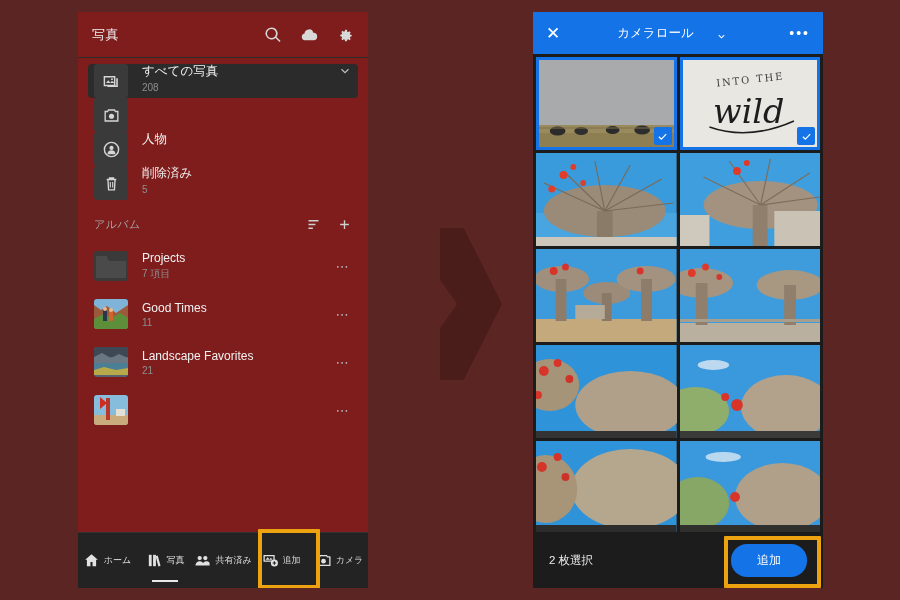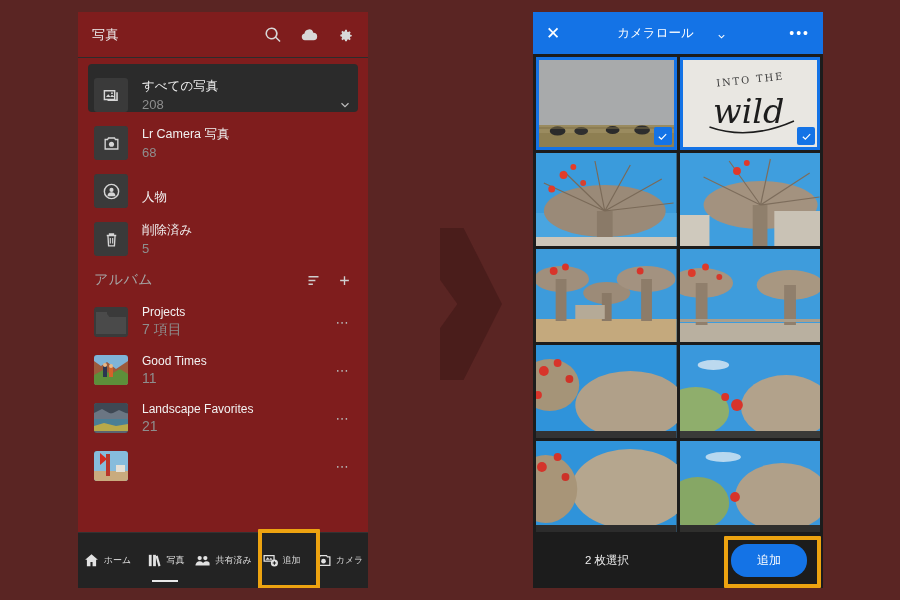--- a/index.html
+++ b/index.html
@@ -34,54 +34,54 @@
     padding: 0 14px;
     border-bottom: 1px solid #2c2c2c;
   }
   .lp-title { color: #efefef; font-size: 13px; letter-spacing: .5px; }
   .lp-header-icons { margin-left: auto; display: flex; align-items: center; gap: 18px; }
   .hicon { width: 18px; height: 18px; display: block; fill: #d8d8d8; }
 
   .lp-scroll { flex: 1 1 auto; overflow: hidden; padding: 6px 10px 0 10px; }
 
   .nav-row {
-    display: flex; align-items: flex-end;
-    height: 48px; padding: 0 6px;
+    display: flex; align-items: flex-start;
+    height: 34px; padding: 0 6px;
     border-radius: 4px; position: relative;
   }
   .nav-row.selected { background: #2b2b2b; }
   .nav-thumb {
     width: 34px; height: 34px; border-radius: 3px;
     background: #3a3a3a; flex: 0 0 34px;
     display: flex; align-items: center; justify-content: center;
   }
   .nav-thumb svg { width: 19px; height: 19px; fill: #d6d6d6; }
   .nav-text { margin-left: 14px; min-width: 0; }
   .nav-label { color: #f0f0f0; font-size: 12.5px; line-height: 1.25; white-space: nowrap; }
-  .nav-count { color: #8e8e8e; font-size: 13px; margin-top: 2px; }
+  .nav-count { color: #8e8e8e; font-size: 10px; margin-top: 2px; }
   .nav-chevron { margin-left: auto; width: 14px; height: 14px; fill: none; stroke: #bdbdbd; stroke-width: 2; }
 
   .albums-head {
     display: flex; align-items: center;
     height: 36px; padding: 0 6px; margin-top: 6px;
   }
-  .albums-title { color: #a5a5a5; font-size: 14px; letter-spacing: .4px; }
+  .albums-title { color: #a5a5a5; font-size: 11px; letter-spacing: .4px; }
   .albums-actions { margin-left: auto; display: flex; align-items: center; gap: 16px; }
   .albums-actions svg { width: 15px; height: 15px; fill: #cfcfcf; stroke: #cfcfcf; }
 
   .album-row { display: flex; align-items: center; height: 48px; padding: 0 6px; }
   .album-thumb {
     width: 34px; height: 30px; border-radius: 3px; flex: 0 0 34px;
     overflow: hidden; background: #3a3a3a;
     display: flex; align-items: center; justify-content: center;
   }
   .album-thumb svg { width: 34px; height: 30px; display: block; }
   .album-text { margin-left: 14px; }
   .album-name { color: #f2f2f2; font-size: 12px; white-space: nowrap; }
-  .album-count { color: #8e8e8e; font-size: 14px; margin-top: 2px; }
+  .album-count { color: #8e8e8e; font-size: 10px; margin-top: 2px; }
   .album-dots { margin-left: auto; color: #b5b5b5; font-size: 13px; letter-spacing: 1.5px; padding-right: 2px; }
 
   
   .bottom-nav {
     flex: 0 0 56px; height: 56px;
     background: #232323;
     border-top: 1px solid #323232;
     display: flex; align-items: stretch;
     position: relative;
   }
@@ -136,21 +136,21 @@
   .cell.selected { outline: 3px solid #1473e6; outline-offset: -3px; }
   .check {
     position: absolute; right: 5px; bottom: 5px;
     width: 18px; height: 18px; border-radius: 2px;
     background: #1473e6; display: flex; align-items: center; justify-content: center;
   }
   .check svg { width: 11px; height: 11px; fill: none; stroke: #fff; stroke-width: 2.6; }
 
   .rp-footer {
     flex: 0 0 56px; height: 56px; background: #1c1c1c;
-    display: flex; align-items: center; padding: 0 16px; position: relative; margin-left: 36px;
+    display: flex; align-items: center; padding: 0 16px; position: relative;
   }
   .sel-count { color: #ededed; font-size: 11.5px; }
   .add-btn {
     margin-left: auto; background: #1473e6; color: #fff;
     font-size: 12px; border: none; border-radius: 16px;
     padding: 8px 26px; z-index: 2;
   }
   .hl-add-btn { right: 2px; top: 4px; width: 97px; height: 52px; }
 </style>
 </head>
@@ -202,24 +202,20 @@
             <path d="M6 9l6 6 6-6"></path>
           </svg>
       </div>
 
       <div class="nav-row">
         <div class="nav-thumb">
           <svg viewBox="0 0 24 24">
               <path d="M4 7h3l1.2-2h7.6L17 7h3v12H4z" fill="none" stroke="#d6d6d6" stroke-width="1.7"></path>
               <circle cx="12" cy="13" r="3.2"></circle>
             </svg>
-        </div>
-        <div class="nav-text">
-          <div class="nav-label">Lr Camera 写真</div>
-          <div class="nav-count">68</div>
         </div>
       </div>
 
 
       <div class="nav-row">
         <div class="nav-thumb">
           <svg viewBox="0 0 24 24">
               <circle cx="12" cy="12" r="9" fill="none" stroke="#d6d6d6" stroke-width="1.8"></circle>
               <circle cx="12" cy="10" r="2.6"></circle>
               <path d="M7 18a5 5 0 0110 0z"></path>

